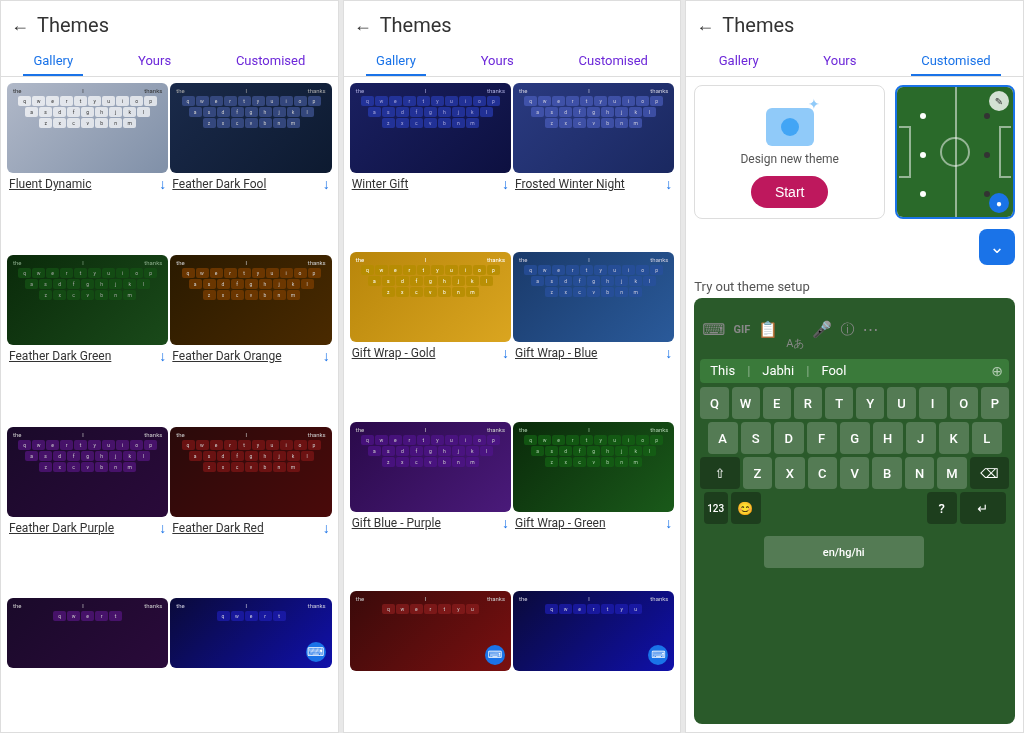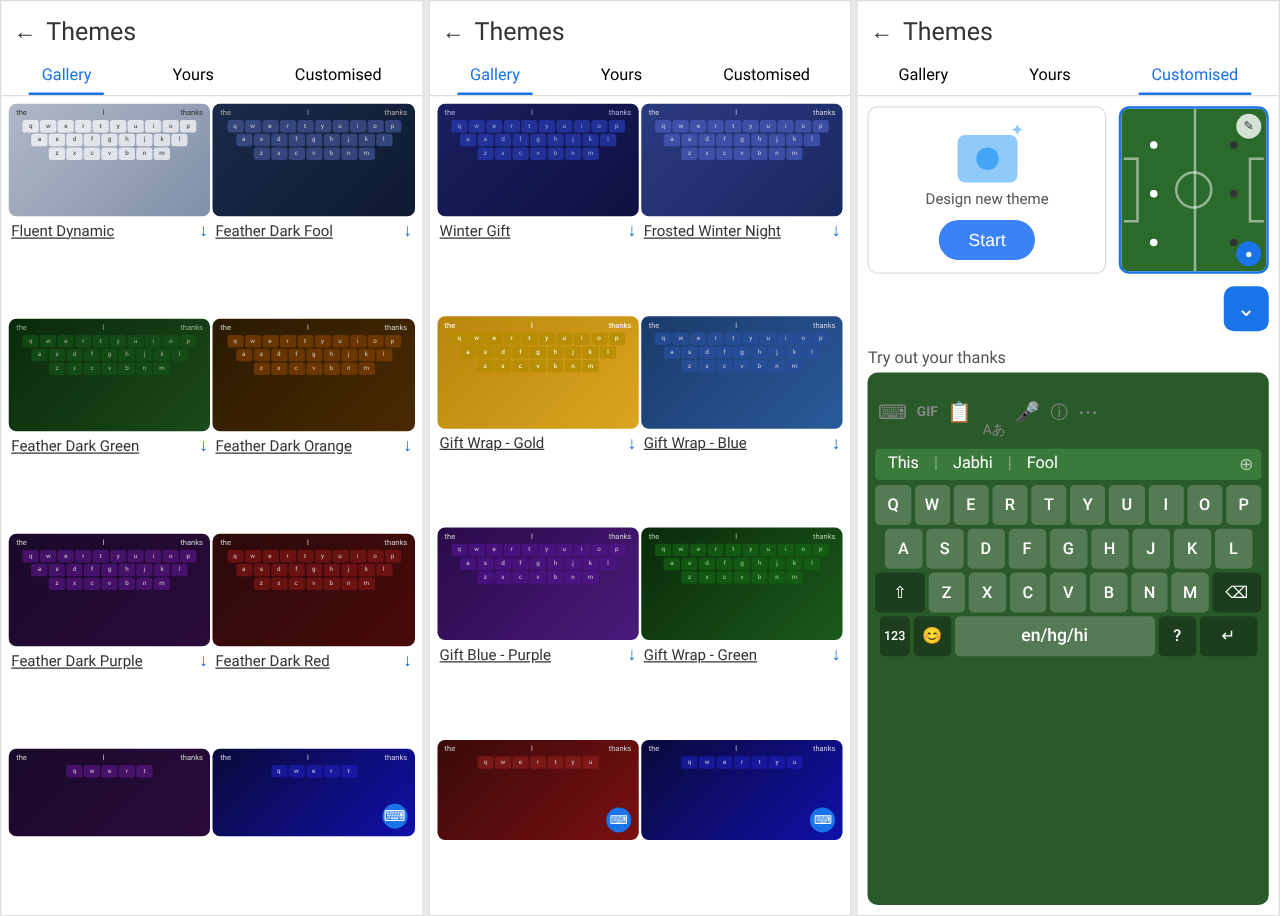--- a/index.html
+++ b/index.html
@@ -46,21 +46,21 @@
     }
     .tabs {
       display: flex;
       justify-content: space-around;
       padding: 4px 0 0;
       border-bottom: 1px solid #ddd;
     }
     .tab {
       padding: 6px 10px;
       font-size: 13px;
-      color: #000000;
+      color: #6d28d9;
       cursor: pointer;
       border-bottom: 2px solid transparent;
     }
     .tab.active {
       color: #1a73e8;
       border-bottom: 2px solid #1a73e8;
     }
     .themes-grid {
       display: grid;
       grid-template-columns: 1fr 1fr;
@@ -234,21 +234,21 @@
       right: 0;
       color: #90caf9;
       font-size: 14px;
     }
     .design-label {
       font-size: 12px;
       color: #555;
       text-align: center;
     }
     .start-btn {
-      background: #3b82f6;
+      background: #be185d;
       color: #fff;
       border: none;
       border-radius: 20px;
       padding: 8px 24px;
       font-size: 14px;
       cursor: pointer;
       margin-top: 4px;
     }
     .foosball-preview {
       flex: 1;
@@ -366,21 +366,22 @@
       font-size: 13px;
       font-weight: 500;
       cursor: pointer;
     }
     .kb-full-key.special {
       background: rgba(0,0,0,0.3);
       width: 40px;
     }
     .kb-full-key.space {
       width: 160px;
-      font-size: 14px;
+      font-size: 11px;
+      margin-top: 44px;
     }
     .kb-full-key.enter {
       background: rgba(0,0,0,0.3);
       width: 46px;
     }
     .chevron-btn {
       background: #1a73e8;
       border: none;
       border-radius: 8px;
       width: 36px;
@@ -1097,21 +1098,21 @@
             <div class="foosball-edit">✎</div>
             <div class="selected-indicator">●</div>
           </div>
         </div>
       </div>
 
       <div style="display:flex;justify-content:flex-end;margin-bottom:6px;">
         <button class="chevron-btn">⌄</button>
       </div>
 
-      <span class="try-setup-label">Try out your thanks</span>
+      <span class="try-setup-label">Try out theme setup</span>
 
       <div class="keyboard-area">
 
         <div class="kb-toolbar">
           <span class="kb-toolbar-icon">⌨</span>
           <span class="kb-toolbar-icon" style="font-size:11px;color:#888;font-weight:bold;">GIF</span>
           <span class="kb-toolbar-icon">📋</span>
           <span class="kb-toolbar-icon" style="font-size:11px;color:#888;margin-top:28px;">Aあ</span>
           <span class="kb-toolbar-icon">🎤</span>
           <span class="kb-toolbar-icon" style="font-size:14px;">ⓘ</span>

